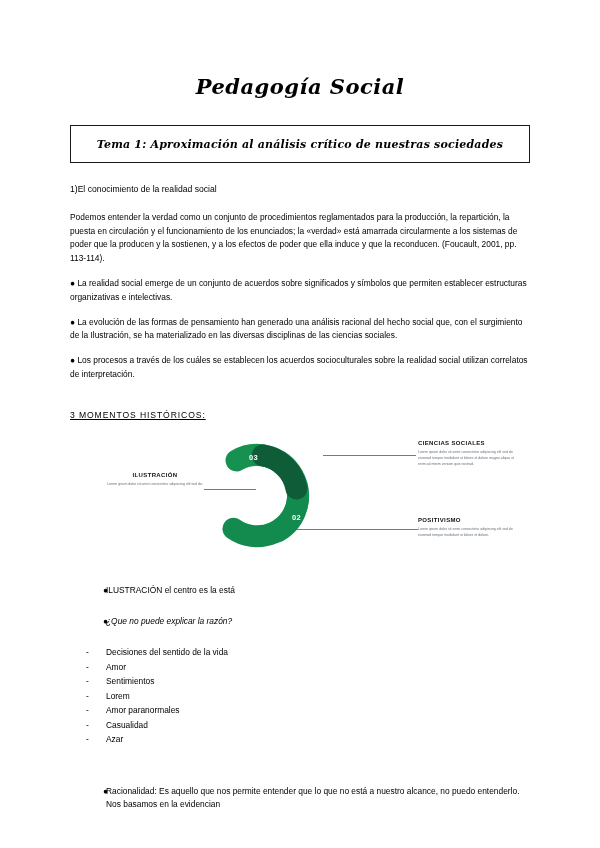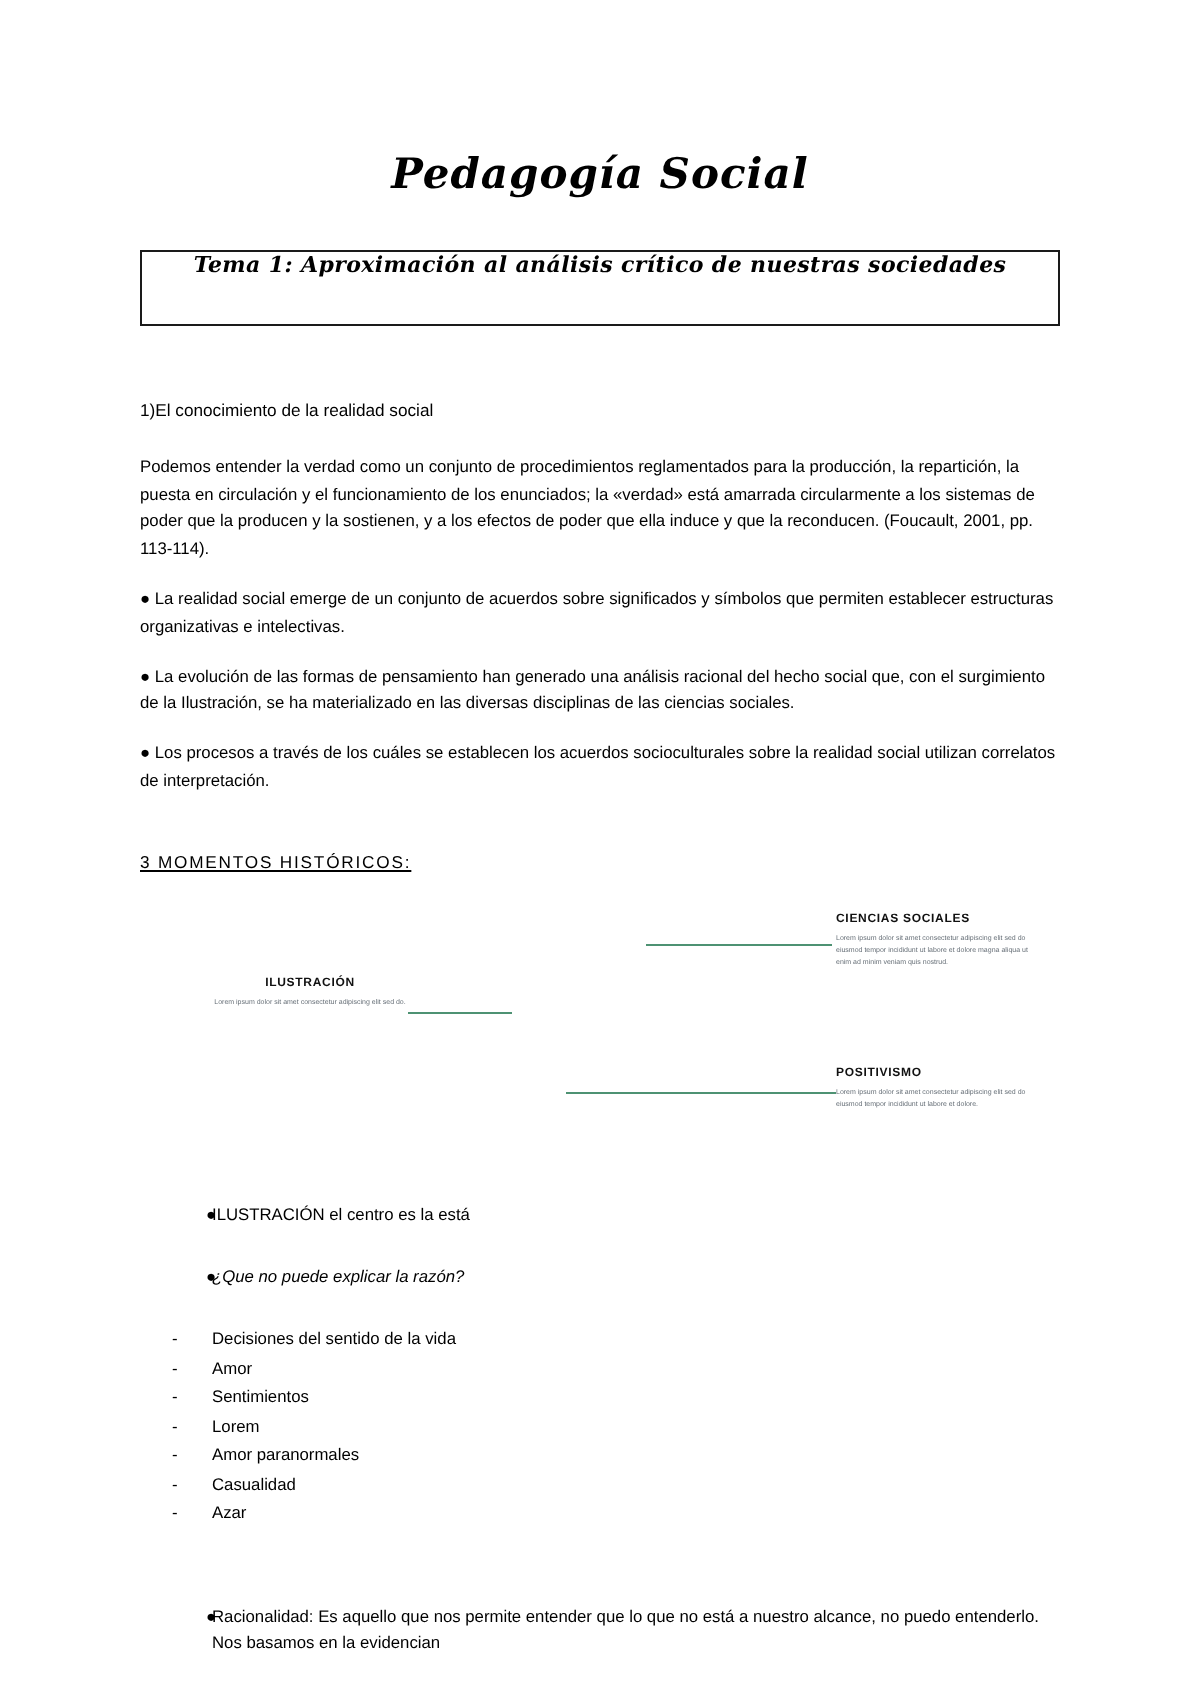--- a/index.html
+++ b/index.html
@@ -34,40 +34,41 @@
     margin: 0;
     padding-top: 74px;
     color: #000;
   }
 
   .title-box {
     margin: 26px 70px 0 70px;
     border: 1px solid #1a1a1a;
     height: 36px;
     display: flex;
+    align-items: center;
     justify-content: center;
   }
   .title-box-text {
     font-family: "DejaVu Serif", serif;
     font-style: italic;
     font-weight: bold;
     font-size: 11px;
     letter-spacing: 0.2px;
   }
 
   
   .content {
     margin: 0 70px;
     padding-top: 20px;
   }
 
   .section-heading {
     font-size: 8.6px;
     font-weight: normal;
-    margin: 16px 0 13px 0;
+    margin: 0 0 13px 0;
     line-height: 1.4;
   }
 
   .para {
     font-size: 8.4px;
     line-height: 1.62;
     margin: 16px 0 12px 0;
     text-align: left;
   }
 
@@ -224,20 +225,34 @@
     <div>
       <span class="momentos">3 MOMENTOS HISTÓRICOS:</span>
     </div>
 
     <div class="infographic">
 
       <div class="leader leader-ciencias"></div>
       <div class="leader leader-positivismo"></div>
       <div class="leader leader-ilustracion"></div>
 
+      <div class="donut-wrap">
+        <svg class="donut-svg" viewBox="0 0 120 120" width="120" height="120">
+
+          <path d="M 60 60 m 0 -41 A 41 41 0 1 0 60 101" fill="none" stroke="#169150" stroke-width="22" stroke-linecap="round" transform="rotate(150 60 60)"></path>
+
+          <path d="M 60 19 A 41 41 0 0 1 95 80" fill="none" stroke="#148b4e" stroke-width="22" stroke-linecap="round" transform="rotate(96 60 60)"></path>
+
+          <path d="M 60 19 A 41 41 0 0 1 98 47" fill="none" stroke="#0e5c38" stroke-width="22" stroke-linecap="round" transform="rotate(8 60 60)"></path>
+
+          <text class="seg-num" x="52" y="24">03</text>
+          <text class="seg-num" x="9" y="84">01</text>
+          <text class="seg-num" x="95" y="84">02</text>
+        </svg>
+      </div>
 
       <div class="callout callout-right c-ciencias">
         <p class="callout-title">CIENCIAS SOCIALES</p>
         <p class="callout-body">Lorem ipsum dolor sit amet consectetur adipiscing elit sed do eiusmod tempor incididunt ut labore et dolore magna aliqua ut enim ad minim veniam quis nostrud.</p>
       </div>
 
       <div class="callout callout-right c-positivismo">
         <p class="callout-title">POSITIVISMO</p>
         <p class="callout-body">Lorem ipsum dolor sit amet consectetur adipiscing elit sed do eiusmod tempor incididunt ut labore et dolore.</p>
       </div>

